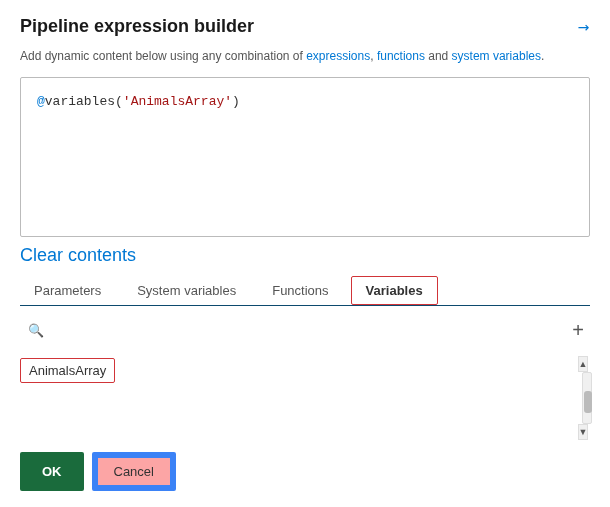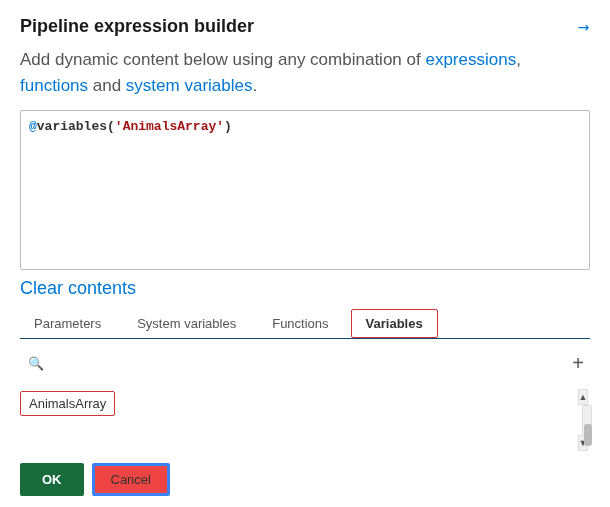--- a/index.html
+++ b/index.html
@@ -33,43 +33,42 @@
       color: #1a1a1a;
     }
     .expand-icon {
       color: #0078d4;
       font-size: 14px;
       cursor: pointer;
       transform: rotate(45deg);
       display: inline-block;
     }
     .dialog-subtitle {
-      font-size: 17px;
+      font-size: 12px;
       color: #555;
       margin-bottom: 4px;
       line-height: 1.5;
     }
     .dialog-subtitle a {
       color: #0078d4;
       text-decoration: none;
     }
     .expression-area {
       border: 1px solid #bbb;
       border-radius: 2px;
-      padding: 8px;
+      padding: 16px;
       font-family: 'Consolas', 'Courier New', monospace;
       font-size: 13px;
       color: #333;
       min-height: 160px;
       max-height: 160px;
       resize: none;
       width: 100%;
       outline: none;
       overflow-y: auto;
-      font-weight: bold;
     }
     .expression-code {
       font-family: 'Consolas', 'Courier New', monospace;
       font-size: 13px;
     }
     .expr-at { color: #0078d4; }
     .expr-func { color: #333; }
     .expr-string { color: #a31515; }
     .clear-contents {
       color: #0078d4;
@@ -165,23 +164,23 @@
       background: #1a6b3c;
       color: #fff;
       border: none;
       border-radius: 2px;
       padding: 6px 22px;
       font-size: 13px;
       font-weight: 600;
       cursor: pointer;
     }
     .btn-cancel {
-      background: #ef4444;
-      color: #333;
-      border: 3px solid #3b82f6;
+      background: #fca5a5;
+      color: #333;
+      border: 6px solid #3b82f6;
       border-radius: 2px;
       padding: 6px 16px;
       font-size: 13px;
       cursor: pointer;
     }
     .scrollbar-track {
       width: 10px;
       background: #f0f0f0;
       border: 1px solid #ddd;
       border-radius: 2px;

